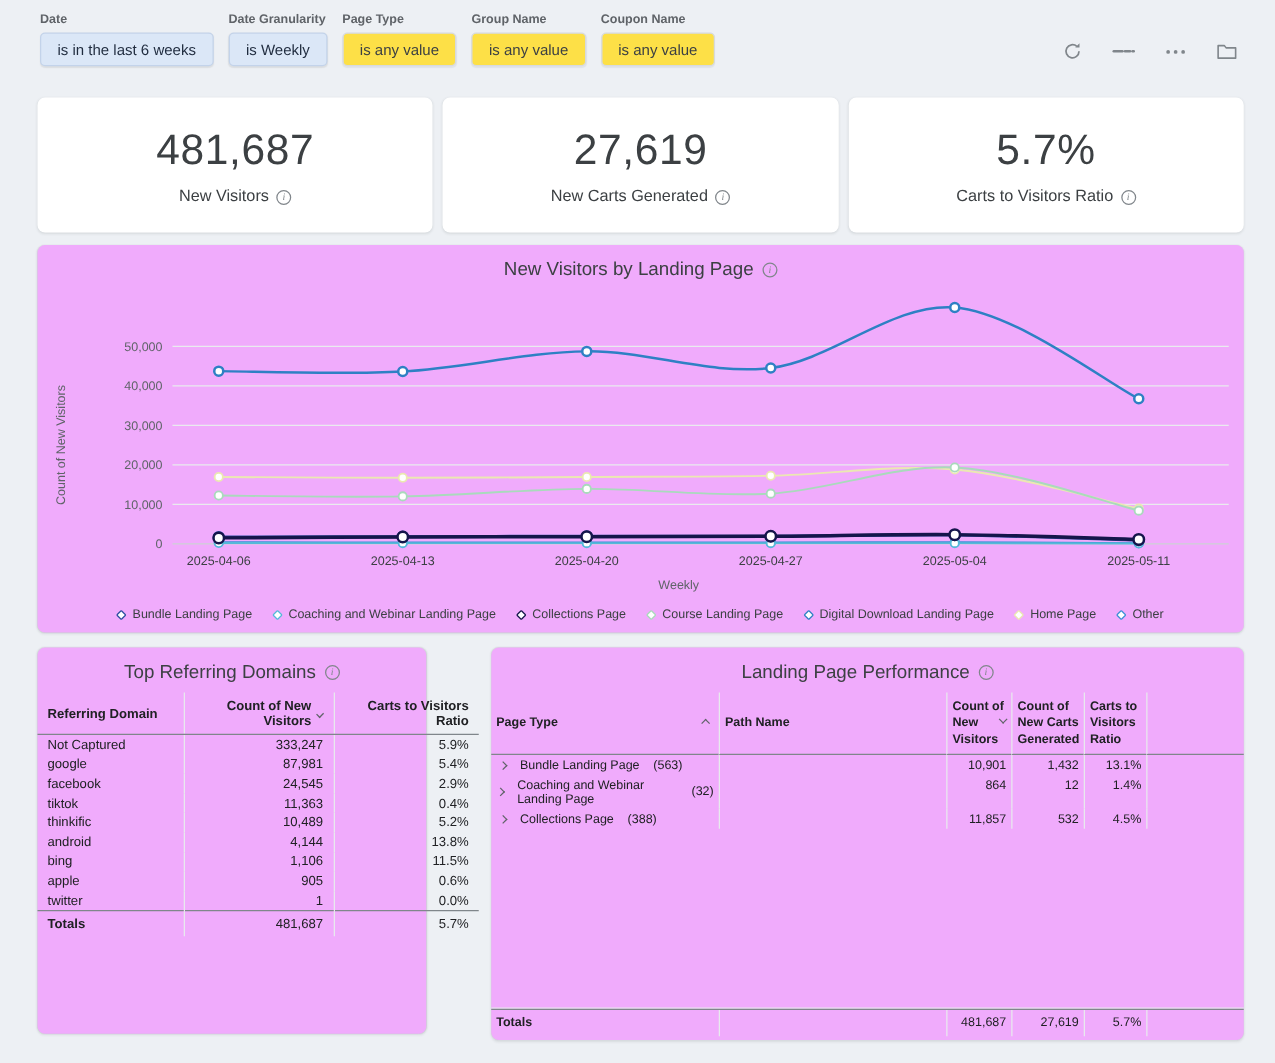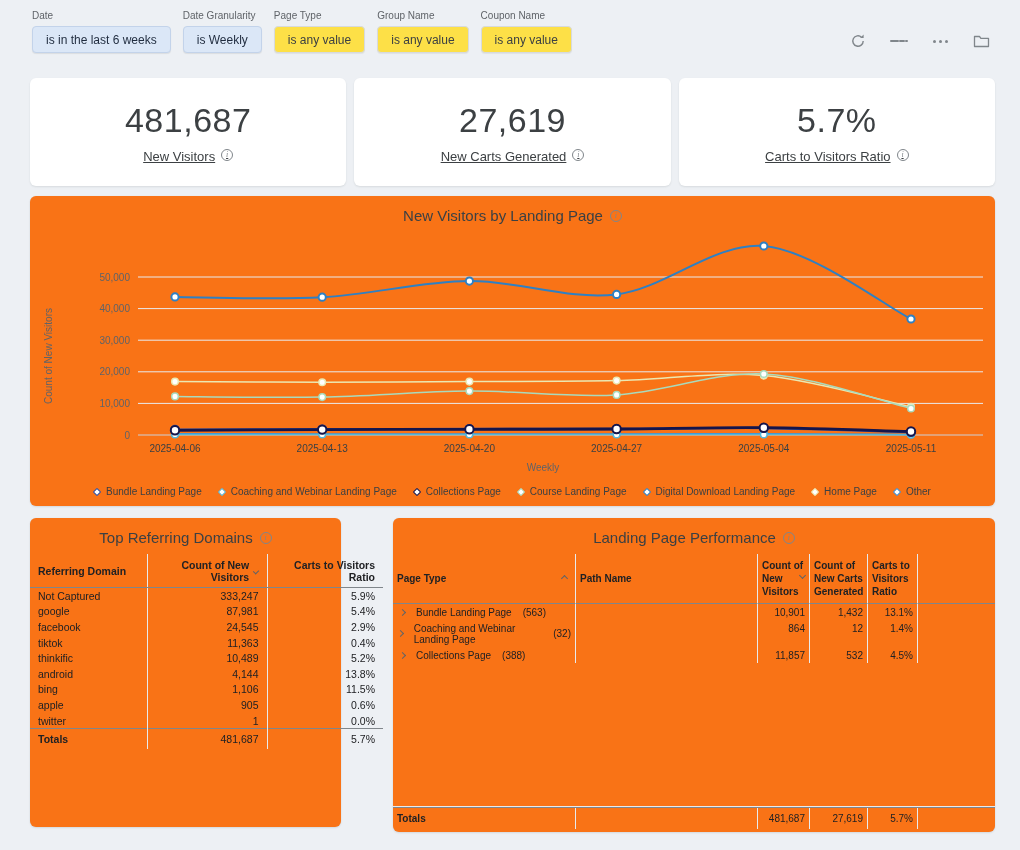--- a/index.html
+++ b/index.html
@@ -6,45 +6,45 @@
   html,body { width:1020px; height:850px; }
   body {
     background:#edf0f4;
     font-family:"Liberation Sans", sans-serif;
     position:relative;
     overflow:hidden;
     color:#202124;
   }
   .card {
     position:absolute;
-    background:#f97316;
+    background:#f0abfc;
     border-radius:6px;
     box-shadow:0 1px 2px rgba(60,64,67,.12), 0 0 1px rgba(60,64,67,.1);
   }
   
   .filter-bar { position:absolute; left:32px; top:10px; display:flex; gap:12px; }
-  .filter-label { font-size:10px; color:#5f6368; display:block; margin-bottom:5px; }
+  .filter-label { font-size:10px; color:#5f6368; display:block; margin-bottom:5px;font-weight:bold; }
   .chip {
     height:27px; padding:0 13px; display:inline-flex; align-items:center;
     font-size:12px; border-radius:4px; white-space:nowrap; cursor:pointer;
   }
   .chip.active { background:#dbe7f7; border:1px solid #c3d3ea; color:#1f2b3e; box-shadow:0 1px 1px rgba(0,0,0,.08); }
   .chip.plain  { background:#fde047; border:1px solid #d7dadd; color:#3c4043; box-shadow:0 1px 1px rgba(0,0,0,.06); }
   .toolbar { position:absolute; right:30px; top:32px; display:flex; gap:23px; align-items:center; }
   .tb-btn { width:18px; height:18px; display:flex; align-items:center; justify-content:center; cursor:pointer; }
   .filter-icon span { display:block; height:1.6px; background:#80868b; margin:2.2px auto; border-radius:1px; }
   .filter-icon span:nth-child(1){width:13px;} .filter-icon span:nth-child(2){width:9px;} .filter-icon span:nth-child(3){width:5px;}
   .kebab-icon span { display:block; width:3px; height:3px; border-radius:50%; background:#80868b; margin:1.6px auto; }
   
   .kpis { position:absolute; left:30px; top:78px; width:965px; display:flex; gap:8px; }
   .kpi { flex:1; height:108px; background:#fff; border-radius:6px;
          box-shadow:0 1px 2px rgba(60,64,67,.12); display:flex; flex-direction:column;
          align-items:center; justify-content:center; }
   .kpi-value { font-size:34px; color:#3c4043; letter-spacing:.5px; }
-  .kpi-label { font-size:13px; color:#3c4043; margin-top:9px; display:flex; align-items:flex-start; gap:6px;text-decoration:underline; }
+  .kpi-label { font-size:13px; color:#3c4043; margin-top:9px; display:flex; align-items:flex-end; gap:6px; }
   .info {
     width:12px; height:12px; border:1px solid #80868b; border-radius:50%;
     display:inline-flex; align-items:center; justify-content:center;
     color:#80868b; flex:0 0 auto;
   }
   .info::before { content:"i"; font-size:8px; font-family:"Liberation Serif", serif; font-style:italic; line-height:1; }
   
   .chart-card { left:30px; top:196px; width:965px; height:310px; }
   .tile-title { text-align:center; font-size:15px; color:#3c4043; padding-top:11px;
                 display:flex; align-items:center; justify-content:center; gap:7px; }

